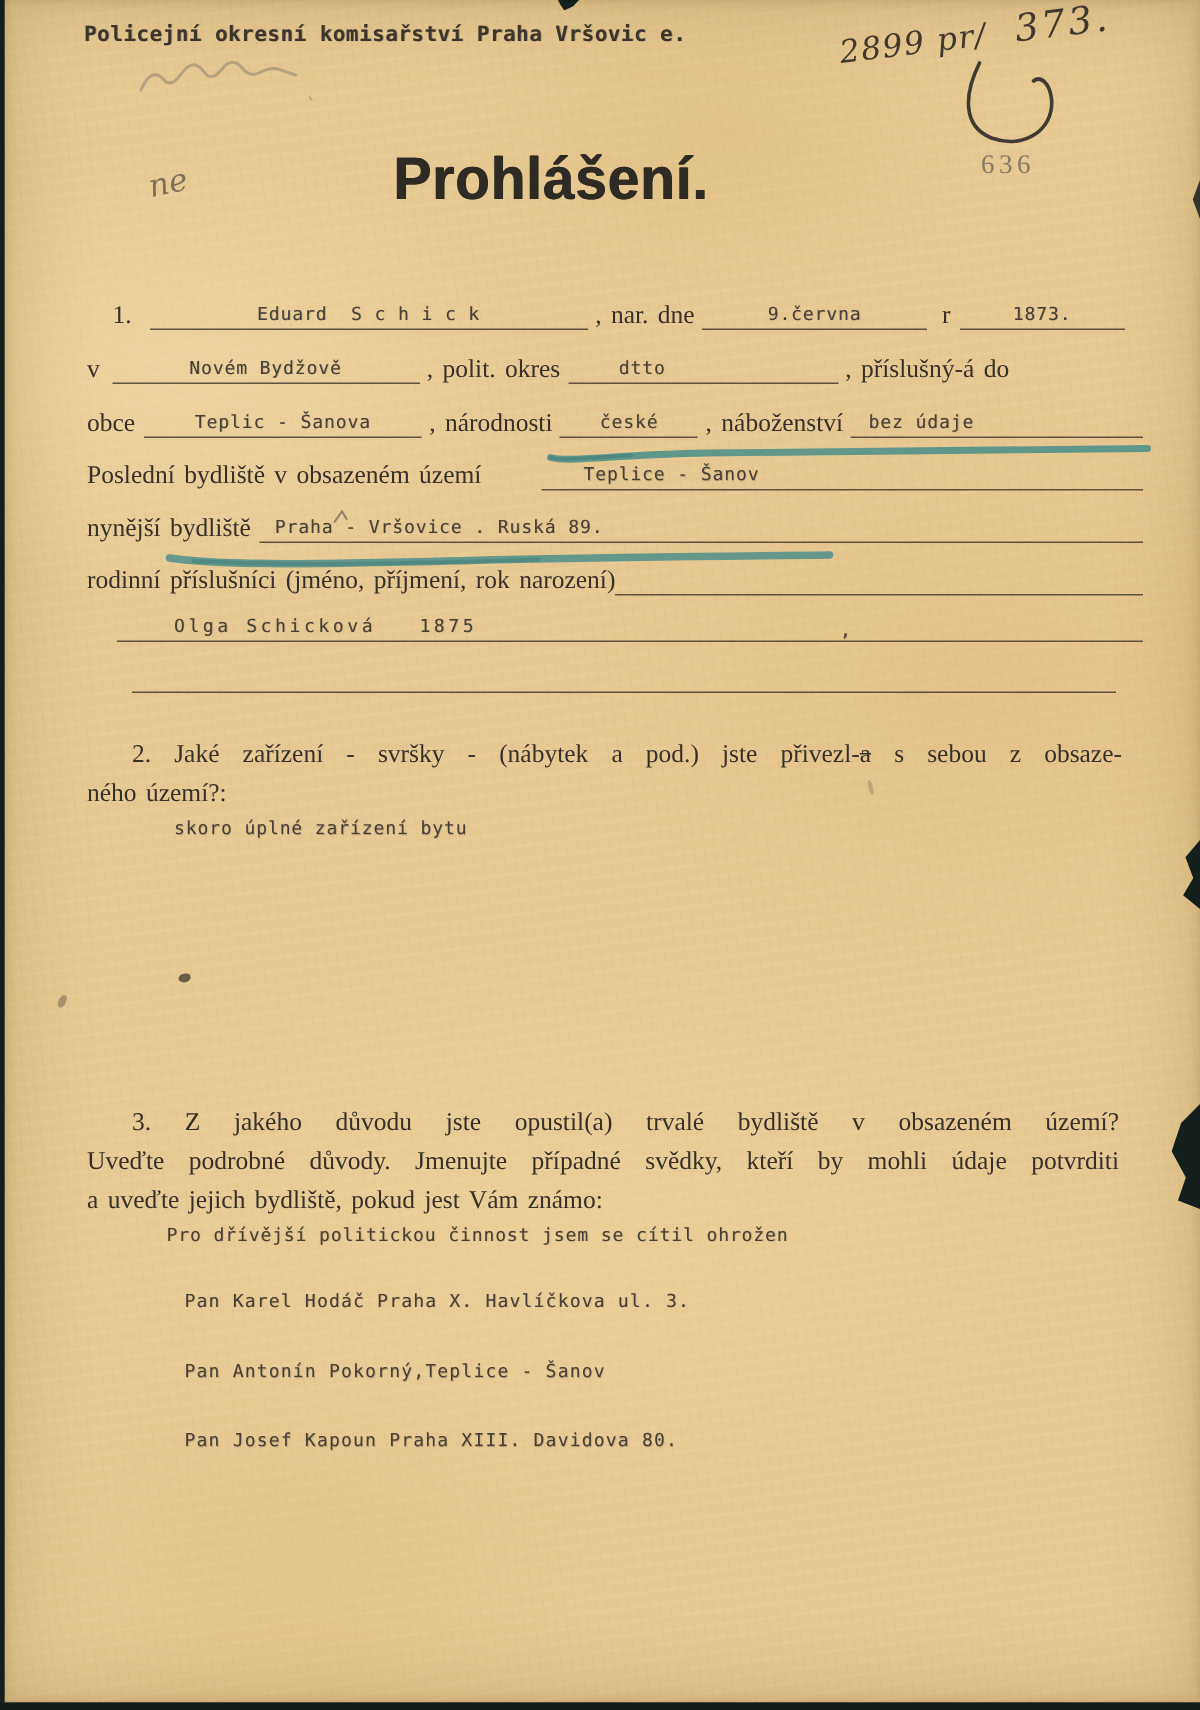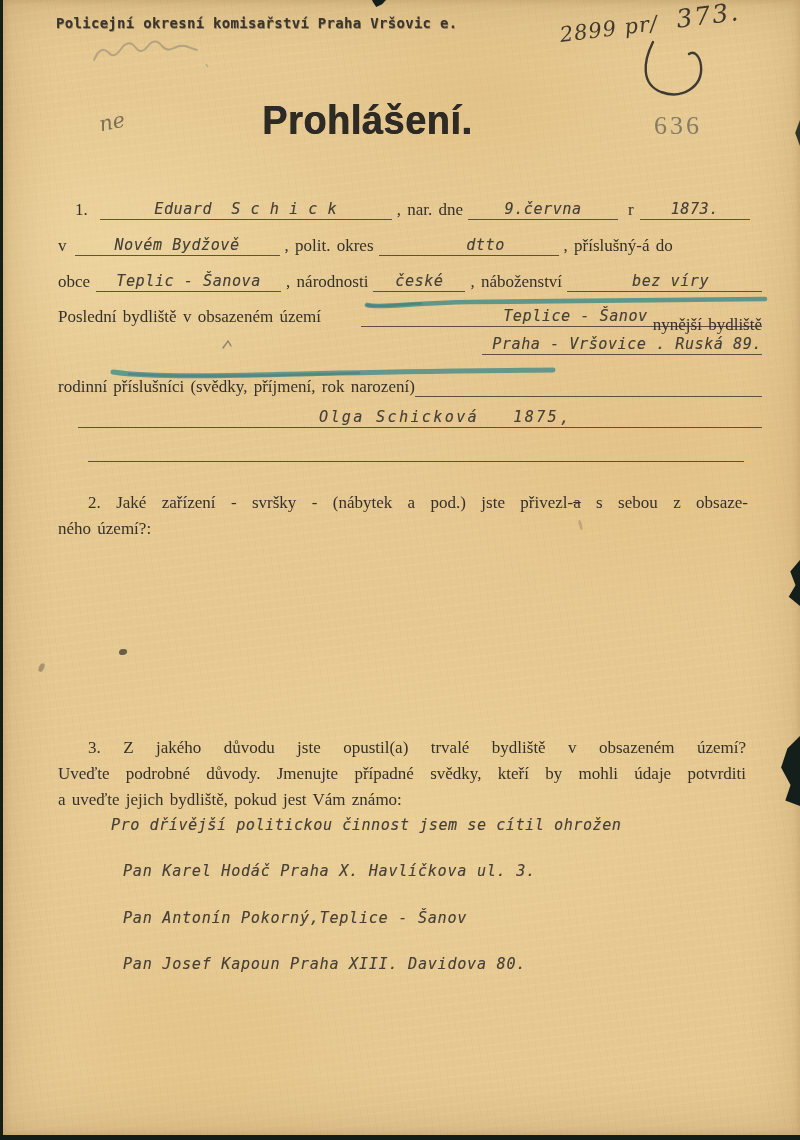--- a/index.html
+++ b/index.html
@@ -16,22 +16,22 @@
       radial-gradient(ellipse 420px 300px at 82% 40%, rgba(219,180,116,0.30), transparent 70%),
       radial-gradient(ellipse 520px 280px at 45% 72%, rgba(240,216,160,0.38), transparent 70%),
       radial-gradient(ellipse 260px 160px at 60% 8%, rgba(214,176,110,0.28), transparent 70%),
       radial-gradient(ellipse 300px 200px at 25% 92%, rgba(222,186,122,0.30), transparent 70%),
       repeating-linear-gradient(83deg, rgba(168,128,68,0.05) 0 1px, transparent 1px 7px),
       repeating-linear-gradient(-7deg, rgba(255,241,200,0.07) 0 2px, transparent 2px 9px);
     box-shadow: inset 0 0 55px rgba(146,106,52,0.30), inset 0 0 8px rgba(120,85,40,0.25);
   }
   
   .printed{font-family:"Liberation Serif", serif;font-size:17px;color:#35312a;word-spacing:2px;}
-  .typed{font-family:"DejaVu Sans Mono", monospace;font-size:15px;color:#453f36;
-         letter-spacing:0.6px;text-shadow:0.4px 0.4px 0.6px rgba(69,63,54,0.35);white-space:pre;font-style:italic;}
+  .typed{font-family:"DejaVu Sans Mono", monospace;font-size:12px;color:#453f36;
+         letter-spacing:0.6px;text-shadow:0.4px 0.4px 0.6px rgba(69,63,54,0.35);white-space:pre;}
   .hand{font-family:"DejaVu Serif", serif;font-style:italic;color:#3e382f;}
   
   .office-line{
     position:absolute;left:53px;top:15px;
     font-family:"DejaVu Sans Mono", monospace;font-weight:bold;font-size:14px;
     letter-spacing:0.3px;color:#3b352d;text-shadow:0.5px 0.5px 0.5px rgba(59,53,45,0.45);
     white-space:pre;
   }
   .pencil-scribble{position:absolute;left:85px;top:34px;opacity:0.8;}
   .file-number{position:absolute;left:556px;top:8px;transform:rotate(-7deg);white-space:nowrap;}
@@ -40,31 +40,31 @@
   .ink-flourish{position:absolute;left:636px;top:38px;}
   .pencil-ne{position:absolute;left:96px;top:110px;font-size:21px;
     color:rgba(104,95,77,0.85);transform:rotate(-12deg);}
   .doc-title{
     position:absolute;left:259px;top:99px;
     font-family:"Liberation Sans", sans-serif;font-weight:800;font-size:38px;
     color:#2e2a24;letter-spacing:0.5px;transform:scaleY(1.05);
     text-shadow:0.6px 0 0 #2e2a24;
   }
   .form-number{
-    position:absolute;left:651px;top:111px;
-    font-family:"Liberation Serif", serif;font-size:26px;color:#857b64;letter-spacing:3px;
+    position:absolute;left:651px;top:99px;
+    font-family:"Liberation Serif", serif;font-size:18px;color:#857b64;letter-spacing:3px;
   }
   
   .row{position:absolute;left:55px;right:38px;height:27px;display:flex;align-items:flex-end;}
   .row .printed{line-height:20px;}
   .fill{
     border-bottom:1.4px solid rgba(62,55,44,0.82);
     text-align:center;line-height:19px;box-sizing:border-box;
   }
-  .fill.left{text-align:center;}
+  .fill.left{text-align:left;}
   .grow{flex:1 1 auto;}
   .lblpad{padding:0 5px;margin-top:39px;}
   
   .teal-1{position:absolute;left:358px;top:294px;}
   .teal-2{position:absolute;left:106px;top:364px;}
   
   .qblock{position:absolute;color:#33302a;}
   .qline{font-size:17px;line-height:26px;word-spacing:2px;}
   .just{text-align:justify;text-align-last:justify;}
   .indent{text-indent:30px;}
@@ -128,64 +128,65 @@
     <span class="fill typed left" style="width:180px;padding-left:34px;">dtto</span>
     <span class="printed lblpad">, příslušný-á do</span>
   </div>
 
   <div class="row" style="top:265px;">
     <span class="printed">obce</span>
     <span class="fill typed" style="width:185px;margin-left:6px;">Teplic - Šanova</span>
     <span class="printed lblpad">, národnosti</span>
     <span class="fill typed" style="width:92px;text-align:center;">české</span>
     <span class="printed lblpad">, náboženství</span>
-    <span class="fill typed grow left" style="padding-left:12px;">bez víry</span>
+    <span class="fill typed grow left" style="padding-left:12px;">bez údaje</span>
   </div>
 
   <svg class="teal-1" width="410" height="16" viewBox="0 0 410 16">
     <path d="M6,11 C18,14.5 48,9 110,8 C220,6.5 330,6 404,5" fill="none" stroke="#4e8e89" stroke-width="4.6" stroke-linecap="round" opacity="0.88"></path>
     <path d="M6,11 C14,13.5 30,11 60,9.5" fill="none" stroke="#447f7b" stroke-width="2.4" stroke-linecap="round" opacity="0.7"></path>
   </svg>
 
   <div class="row" style="top:300px;gap:35px;">
     <span class="printed">Poslední bydliště v obsazeném území</span>
     <span class="fill typed grow left" style="margin-left:5px;padding-left:28px;">Teplice - Šanov</span>
   </div>
 
-  <div class="row" style="top:315px;flex-direction:column;">
+  <div class="row" style="top:335px;">
     <span class="printed">nynější bydliště</span>
     <span class="fill typed grow left" style="margin-left:6px;padding-left:10px;">Praha - Vršovice . Ruská 89.</span>
   </div>
 
   <svg class="praha-mark" width="14" height="14" viewBox="0 0 14 14">
     <path d="M3,10 L8,3 L11,8" fill="none" stroke="#6b6354" stroke-width="1.4" stroke-linecap="round"></path>
   </svg>
 
   <svg class="teal-2" width="448" height="17" viewBox="0 0 448 17">
     <path d="M4,8 C40,13.5 110,12 210,9.5 C310,7 400,6.5 444,6" fill="none" stroke="#4e8e89" stroke-width="5" stroke-linecap="round" opacity="0.85"></path>
     <path d="M20,10 C80,13.5 160,12 250,9" fill="none" stroke="#447f7b" stroke-width="2.6" stroke-linecap="round" opacity="0.6"></path>
   </svg>
 
   <div class="row" style="top:370px;">
-    <span class="printed">rodinní příslušníci (svědky, příjmení, rok narození)</span>
+    <span class="printed">rodinní příslušníci (jméno, příjmení, rok narození)</span>
     <span class="fill grow"></span>
   </div>
 
   <div class="row" style="top:401px;">
     <span class="fill typed grow left" style="margin-left:20px;padding-left:38px;letter-spacing:2.4px;margin-top:48px;">Olga Schicková   1875</span>
     <span class="typed" style="position:absolute;left:502px;bottom:1px;">,</span>
   </div>
 
   <div class="row" style="top:435px;">
     <span class="fill grow" style="margin-left:30px;margin-right:18px;"></span>
   </div>
 
   <div class="qblock" style="left:55px;top:490px;width:690px;">
     <div class="qline just indent printed"><span>2.  Jaké zařízení - svršky - (nábytek a pod.) jste přivezl-</span><span class="struck">a</span><span> s sebou z obsaze-</span></div>
     <div class="qline printed">ného území?:</div>
+    <div class="typed answer" style="margin-left:58px;">skoro úplné zařízení bytu</div>
   </div>
 
   <div class="qblock" style="left:55px;top:735px;width:688px;">
     <div class="qline just indent printed">3.  Z jakého důvodu jste opustil(a) trvalé bydliště v obsazeném území?</div>
     <div class="qline just printed">Uveďte podrobné důvody. Jmenujte případné svědky, kteří by mohli údaje potvrditi</div>
     <div class="qline printed">a uveďte jejich bydliště, pokud jest Vám známo:</div>
     <div class="typed answer" style="margin-left:53px;">Pro dřívější politickou činnost jsem se cítil ohrožen</div>
     <div class="witness-list" style="margin-left:65px;">
       <span class="typed">Pan Karel Hodáč Praha X. Havlíčkova ul. 3.</span>
       <span class="typed">Pan Antonín Pokorný,Teplice - Šanov</span>

